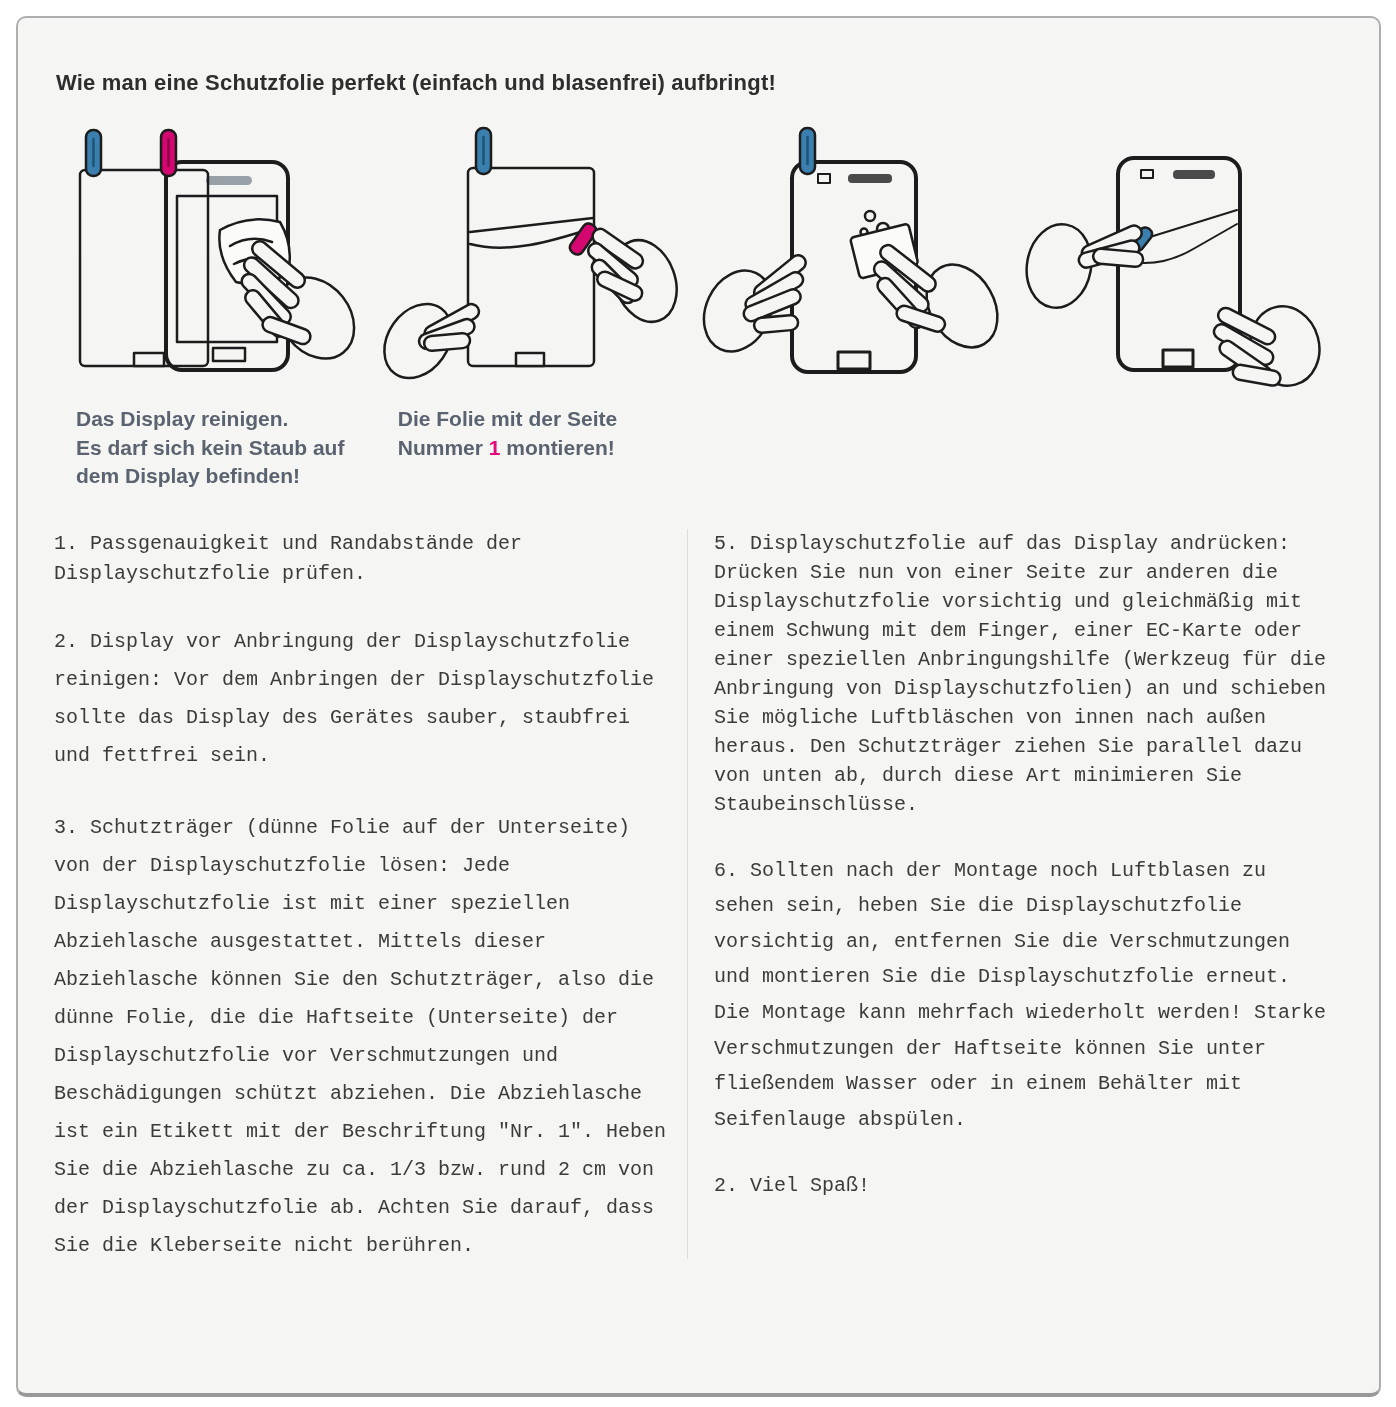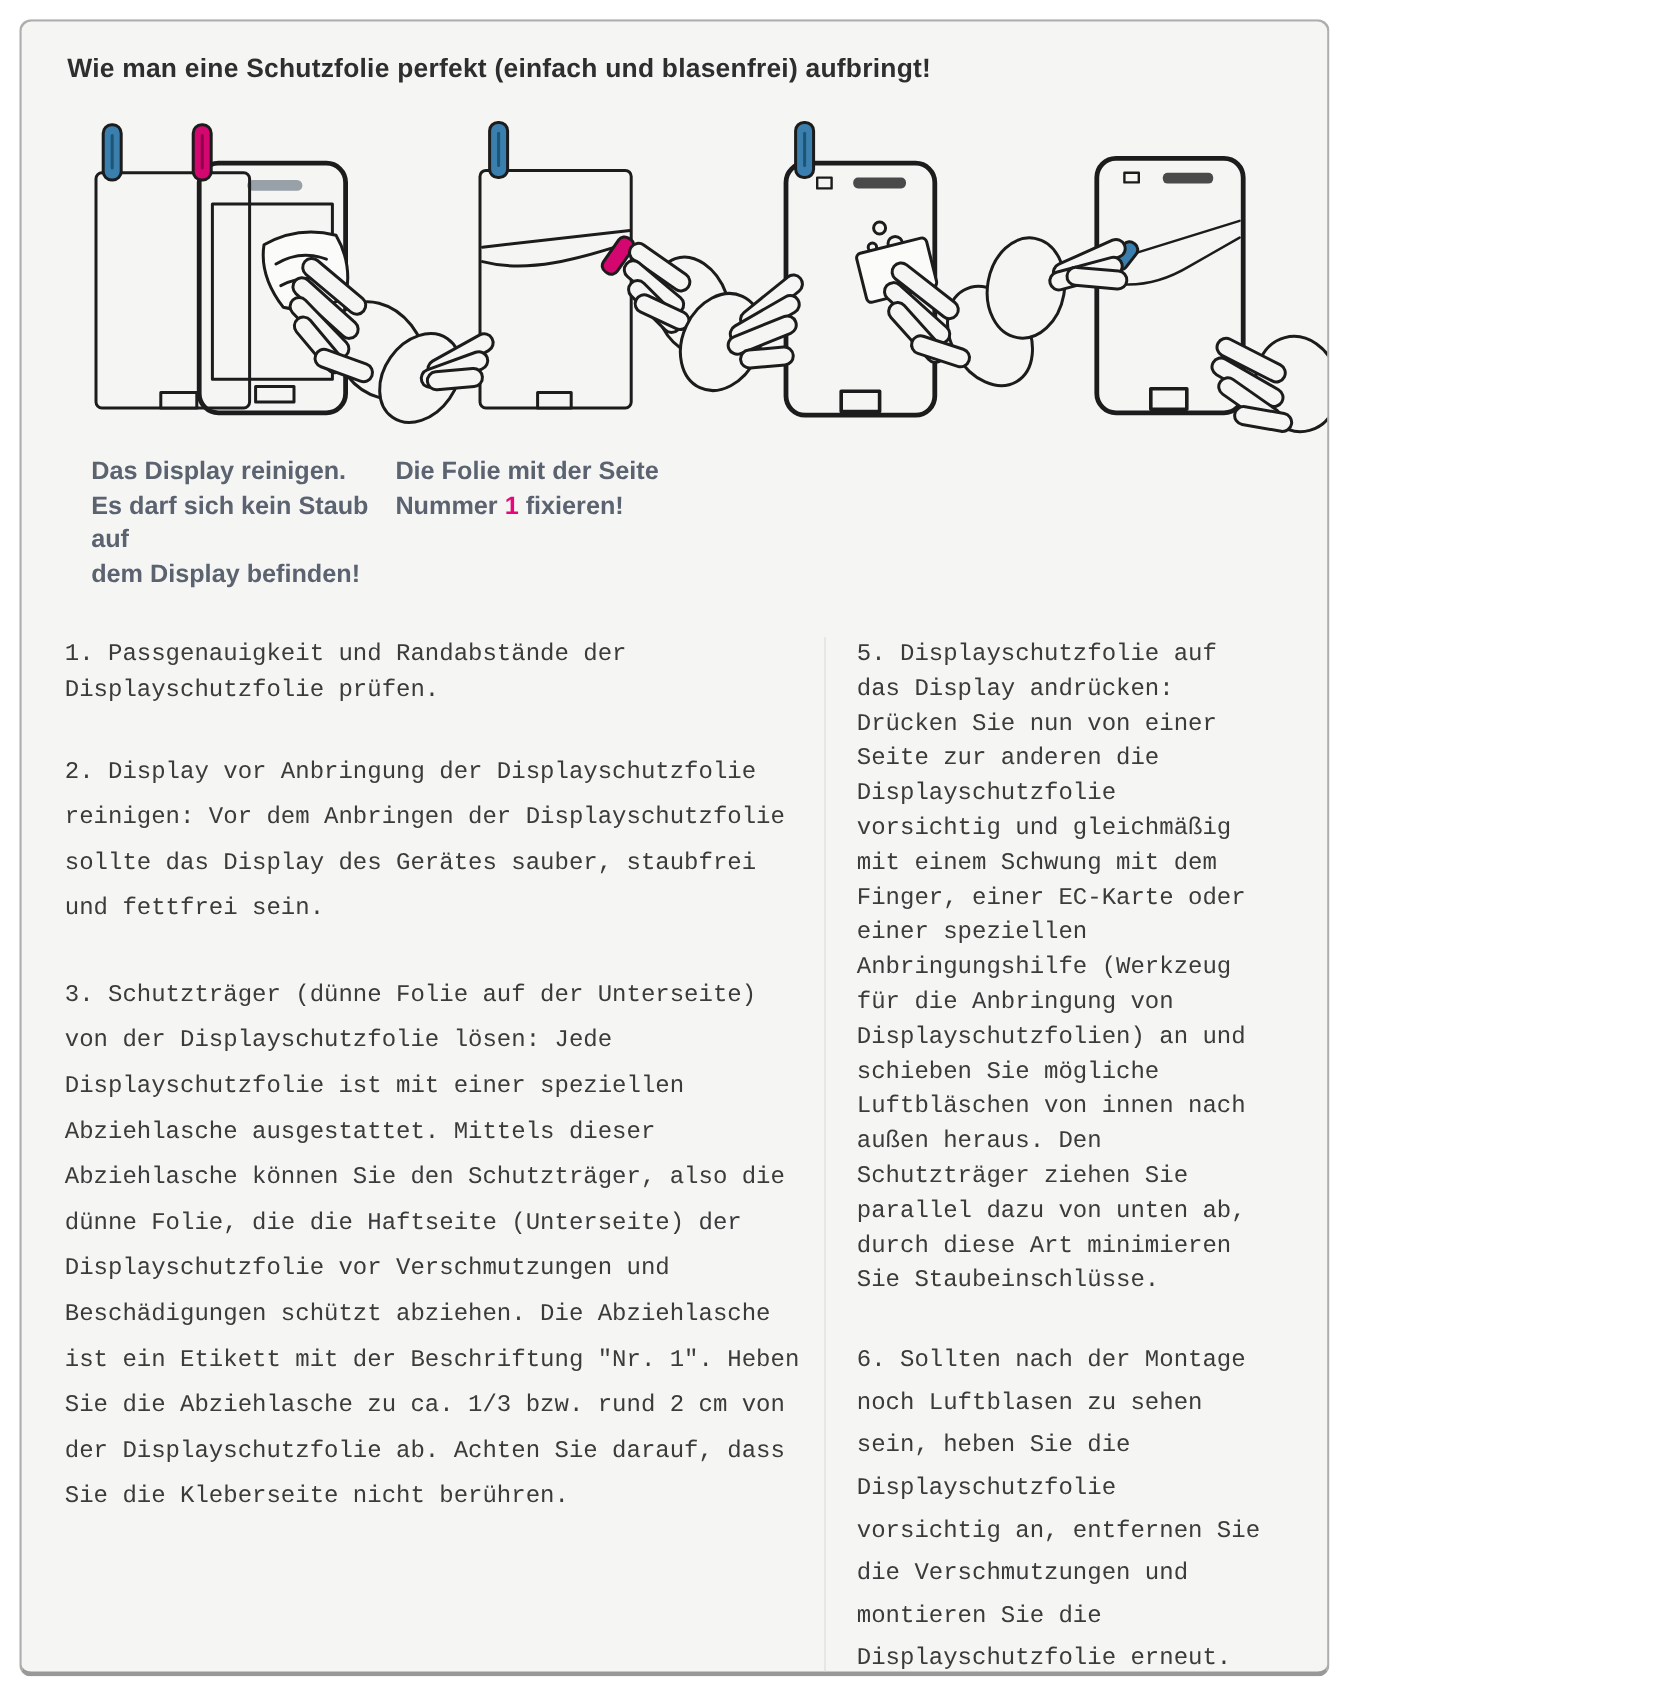--- a/index.html
+++ b/index.html
@@ -4,26 +4,26 @@
 <style>
   * { box-sizing: border-box; }
   html, body { margin: 0; padding: 0; background: #ffffff; }
   body {
     width: 1396px; height: 1407px; position: relative;
     font-family: "Liberation Sans", "DejaVu Sans", sans-serif;
     color: #3b3b3b;
   }
   .panel {
     position: absolute; left: 16px; top: 16px;
-    width: 1092px; height: 1381px;
+    width: 1365px; height: 1381px;
     background: #f5f5f3;
     border: 2px solid #aeaeae;
     border-bottom: 4px solid #989898;
     border-radius: 10px;
-    padding: 26px 30px 0 36px;
+    padding: 52px 30px 0 36px;
     overflow: hidden;
   }
   .doc-title {
     font-size: 22px; font-weight: bold; color: #2e2e2e;
     margin: 0 0 6px 2px; letter-spacing: 0.2px;
   }
   .figures-row {
     display: flex; margin-top: 30px; padding: 0 4px; justify-content: space-between;
   }
   .figure { width: 25%; }
@@ -134,21 +134,21 @@
 
           <g>
             <ellipse class="hand-part" cx="38" cy="215" rx="30" ry="40" transform="rotate(35 38 215)"></ellipse>
             <rect class="hand-part" x="98" y="174.5" width="60" height="15" rx="7.5" transform="rotate(151 98 182)"></rect>
             <rect class="hand-part" x="94" y="190.5" width="58" height="15" rx="7.5" transform="rotate(160 94 198)"></rect>
             <rect class="hand-part" x="90" y="206.5" width="46" height="15" rx="7.5" transform="rotate(175 90 214)"></rect>
           </g>
         </g>
       </svg>
       <div class="fig-caption"><span>Die Folie mit der Seite
-Nummer </span><span class="hl" style="color: rgb(228, 8, 124);">1</span><span> fixieren!</span></div>
+Nummer </span><span class="hl" style="color: rgb(228, 8, 124);">1</span><span> montieren!</span></div>
     </div>
 
     <div class="figure">
       <svg width="300" height="265" viewBox="0 0 300 265">
         <g class="drawing">
           <g>
             <rect class="phone-line" x="90" y="36" width="124" height="210" rx="16"></rect>
             <rect x="116" y="48" width="12" height="9" stroke-width="2"></rect>
             <rect x="146" y="48" width="44" height="9" rx="4" stroke="none" style="fill: rgb(74, 74, 74);"></rect>
             <rect x="136" y="226" width="32" height="17" stroke-width="3"></rect>

